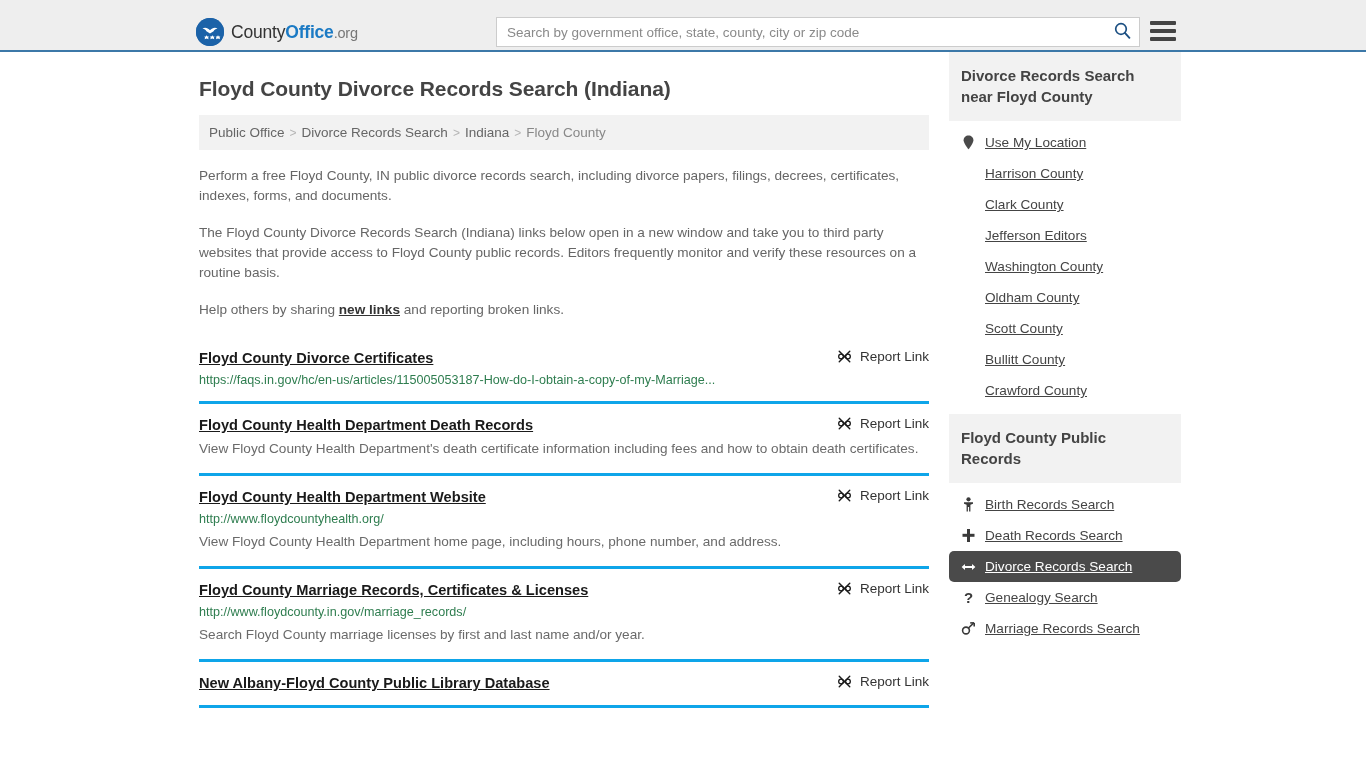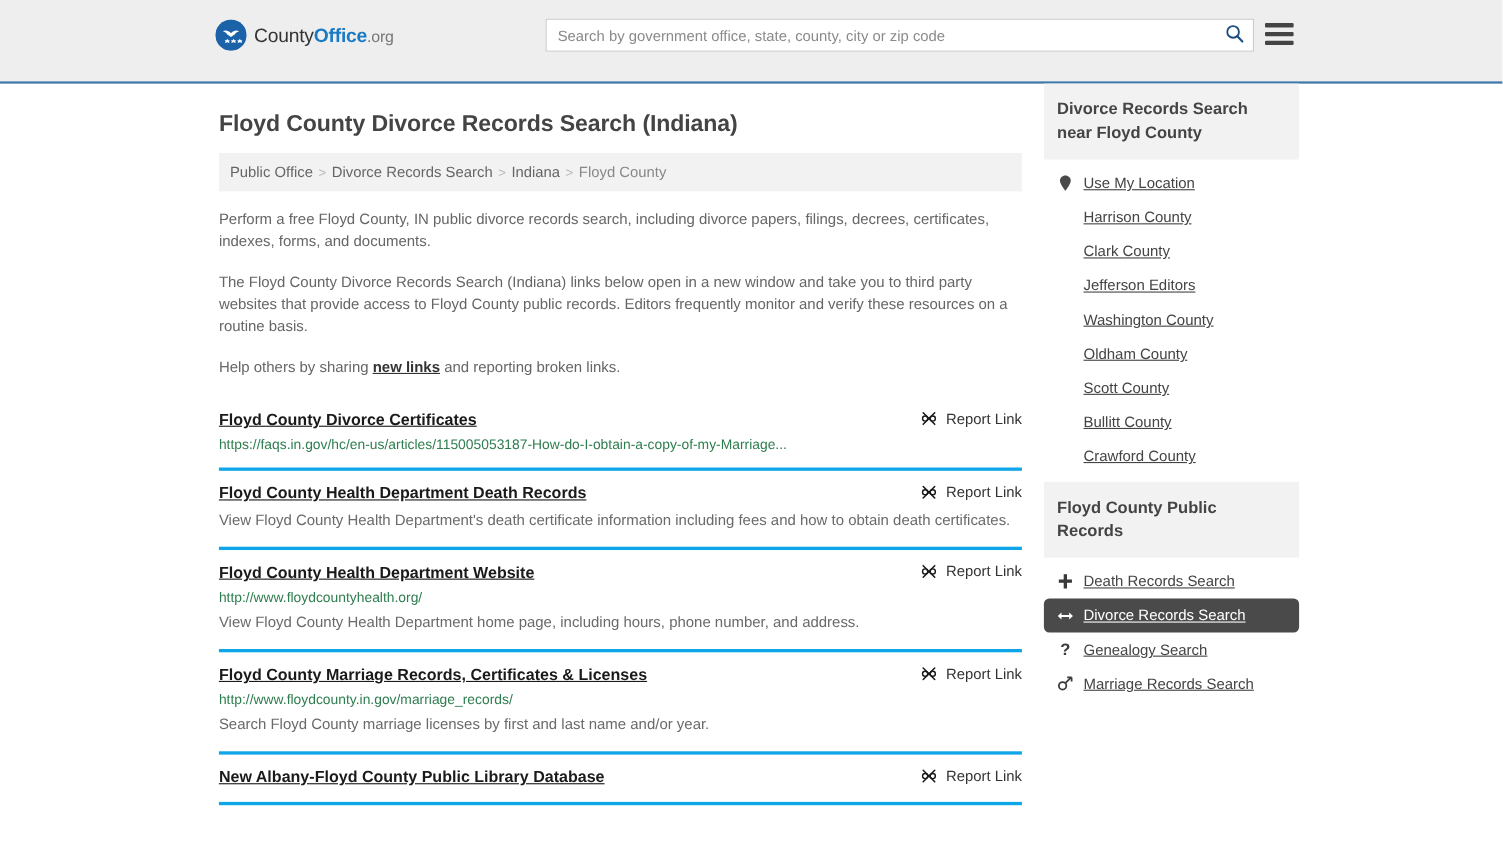--- a/index.html
+++ b/index.html
@@ -7,21 +7,21 @@
     margin: 0; padding: 0;
     width: 1366px; height: 768px;
     overflow: hidden;
     background: #ffffff;
     font-family: "Liberation Sans", sans-serif;
     color: #555555;
   }
 
   
   .site-header {
-    height: 76px;
+    height: 52px;
     background: #eeeeee;
     border-bottom: 2px solid #3c78a8;
     display: flex;
     align-items: center;
     position: relative;
   }
   .logo-wrap {
     position: absolute;
     left: 196px;
     top: 18px;
@@ -414,20 +414,29 @@
             </div>
           </div>
       </div>
 
       <div class="side-box">
         <div class="side-title">Floyd County Public Records</div>
         <div class="side-list" id="records-list">
             <div class="side-item">
               <span class="ico">
                 <svg width="13" height="15" viewBox="0 0 13 15">
+                  <circle cx="6.5" cy="2.3" r="2.1" fill="currentColor"></circle>
+                  <path d="M2 5.2 h9 v1.6 l-2.6 1 v6.6 h-1.3 v-4.3 h-1.2 v4.3 h-1.3 v-6.6 l-2.6 -1 z" fill="currentColor"></path>
+                </svg>
+              </span>
+              <span class="label">Birth Records Search</span>
+            </div>
+            <div class="side-item">
+              <span class="ico">
+                <svg width="13" height="15" viewBox="0 0 13 15">
                   <rect x="5" y="1" width="3" height="13" fill="currentColor"></rect>
                   <rect x="0.5" y="5.8" width="12" height="3" fill="currentColor"></rect>
                 </svg>
               </span>
               <span class="label">Death Records Search</span>
             </div>
             <div class="side-item active">
               <span class="ico">
                 <svg width="15" height="12" viewBox="0 0 15 12">
                   <path d="M0.6 6 L4 2.9 V5 H11 V2.9 L14.4 6 L11 9.1 V7 H4 V9.1 Z" fill="currentColor"></path>

